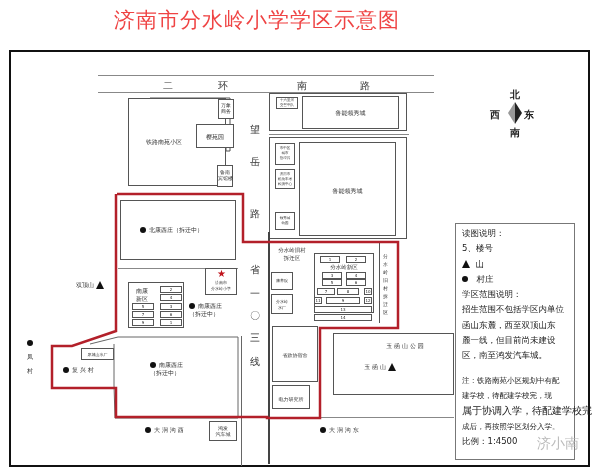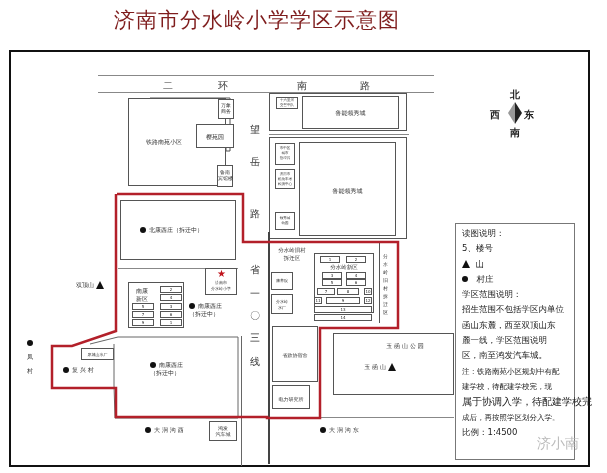--- a/index.html
+++ b/index.html
@@ -1,17 +1,17 @@
 <!DOCTYPE html>
 <html><head>
 <meta charset="utf-8">
 <style>
   html, body { margin:0; padding:0; background:#ffffff; }
   body { width:607px; height:473px; position:relative; overflow:hidden; font-family:"DejaVu Sans", sans-serif; color:#222; }
-  .title { position:absolute; left:0; top:6px; width:514px; text-align:center; font-size:21px; letter-spacing:1px; color:#7f1d1d; }
+  .title { position:absolute; left:0; top:6px; width:514px; text-align:center; font-size:21px; letter-spacing:1px; color:#ef4444; }
   .frame { position:absolute; left:9px; top:50px; width:581px; height:417px; border:2px solid #111; box-sizing:border-box; }
   .abs { position:absolute; }
   .box { position:absolute; border:1px solid #555; background:#fff; box-sizing:border-box; }
   .lbl { position:absolute; font-size:6px; color:#333; text-align:center; line-height:8px; }
   .road { position:absolute; background:#888; }
   .rtxt { position:absolute; font-size:10px; color:#333; }
   .dot { display:inline-block; width:6px; height:6px; border-radius:50%; background:#111; vertical-align:middle; margin-right:3px; }
   .tri { display:inline-block; width:0; height:0; border-left:4px solid transparent; border-right:4px solid transparent; border-bottom:8px solid #111; vertical-align:middle; }
   .legend { position:absolute; left:455px; top:223px; width:120px; height:237px; border:1px solid #777; box-sizing:border-box; padding:2px 6px; font-size:8.5px; line-height:15.3px; color:#222; background:#fff; }
   .legend div { white-space:nowrap; }
@@ -194,22 +194,22 @@
 </svg>
 
 <div class="legend">
   <div>读图说明：</div>
   <div>5、楼号</div>
   <div><span class="tri"></span>&nbsp; <span>山</span></div>
   <div><span class="dot"></span>&nbsp; <span>村庄</span></div>
   <div>学区范围说明：</div>
   <div>招生范围不包括学区内单位</div>
   <div>函山东麓，西至双顶山东</div>
-  <div>麓一线，学区范围说明</div>
+  <div>麓一线，但目前尚未建设</div>
   <div>区，南至鸿发汽车城。</div>
-  <div style="font-size:7.5px;">注：铁路南苑小区规划中有配</div>
+  <div style="font-size:7.5px;margin-top:9px;">注：铁路南苑小区规划中有配</div>
   <div style="font-size:7.5px;">建学校，待配建学校完，现</div>
   <div style="font-size:10px;">属于协调入学，待配建学校完</div>
   <div style="font-size:7.5px;">成后，再按照学区划分入学。</div>
   <div>比例：1:4500</div>
 </div>
 
 <div class="watermark">济小南</div>
 
 </body></html>

